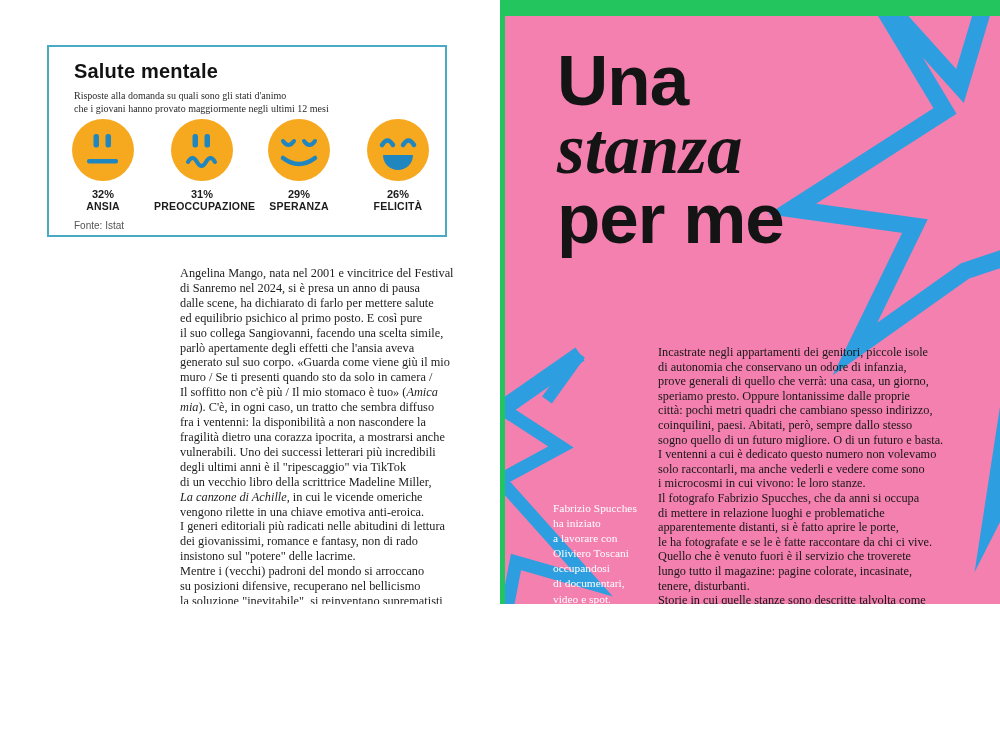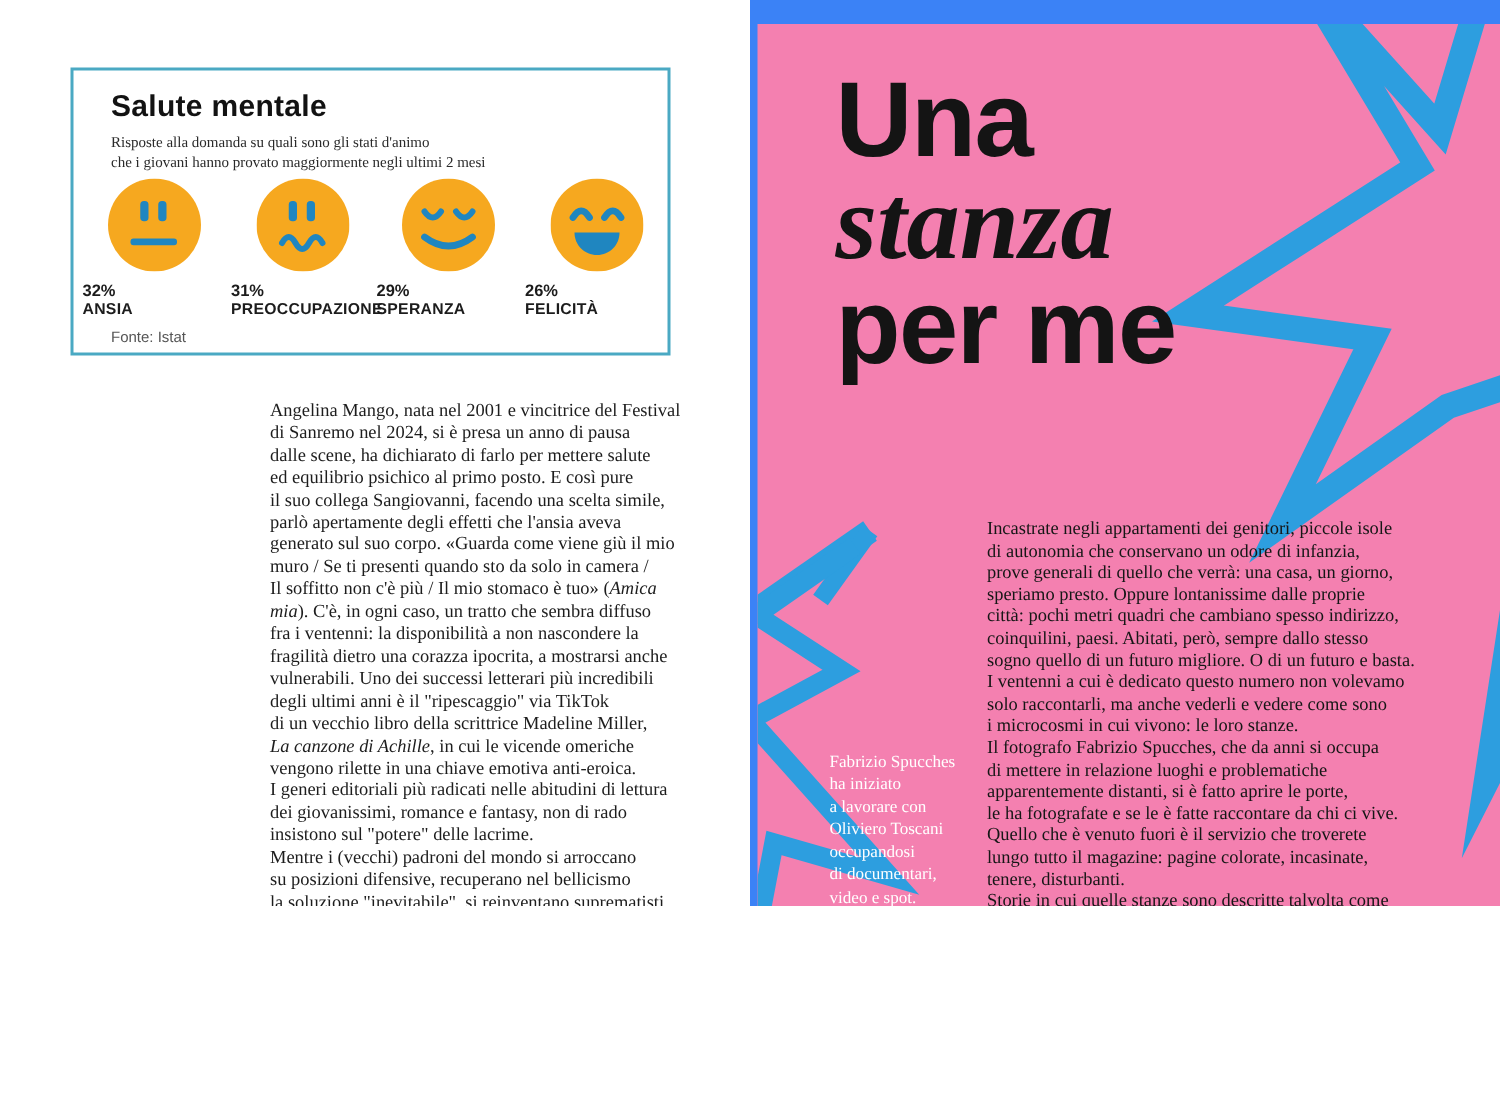--- a/index.html
+++ b/index.html
@@ -1,26 +1,26 @@
 <!DOCTYPE html>
 <html><head>
 <meta charset="utf-8">
 <style>
   html,body{margin:0;padding:0;background:#ffffff;}
-  .spread{position:relative;width:1000px;height:604px;background:#3b82f6;overflow:hidden;
+  .spread{position:relative;width:1000px;height:604px;background:#22c55e;overflow:hidden;
           font-family:"Liberation Serif", serif;}
   
   .left-page{position:absolute;left:0;top:0;width:500px;height:743px;background:#ffffff;}
   .info-box{position:absolute;left:47px;top:45px;width:400px;height:192px;
             border:2px solid #4AA9C3;background:#ffffff;box-sizing:border-box;}
   .info-title{position:absolute;left:25px;top:13px;font-family:"Liberation Sans",sans-serif;
               font-weight:800;font-size:20px;color:#121212;letter-spacing:.2px;}
   .info-sub{position:absolute;left:25px;top:42px;font-size:10px;line-height:13px;color:#2a2a2a;
             white-space:pre-line;}
-  .info-item{position:absolute;top:72px;width:96px;text-align:left;}
+  .info-item{position:absolute;top:72px;width:96px;text-align:center;}
   .info-item svg{display:block;margin:0 auto;}
   .pct{margin-top:7px;font-family:"Liberation Sans",sans-serif;font-weight:700;
        font-size:11px;color:#1c1c1c;}
   .cat{font-family:"Liberation Sans",sans-serif;font-weight:700;font-size:10.5px;
        color:#1c1c1c;white-space:nowrap;letter-spacing:.2px;}
   .info-source{position:absolute;left:25px;top:173px;font-family:Liberation Sans, sans-serif;
                font-size:10px;color:#555;}
   .article{position:absolute;left:180px;top:266px;width:330px;font-size:12.3px;
            line-height:14.9px;color:#1d1d1d;white-space:pre-line;}
   .pagenum{position:absolute;top:709px;width:40px;text-align:center;font-size:11px;color:#222;}
@@ -45,21 +45,21 @@
 </head>
 <body>
 
 <div class="spread">
 
   <div class="left-page">
 
     <div class="info-box">
       <div class="info-title">Salute mentale</div>
       <div class="info-sub">Risposte alla domanda su quali sono gli stati d'animo
-che i giovani hanno provato maggiormente negli ultimi 2 mesi</div>
+che i giovani hanno provato maggiormente negli ultimi 12 mesi</div>
 
       <div class="info-item" style="left:6px">
         <svg width="62" height="62" viewBox="0 0 62 62">
           <circle cx="31" cy="31" r="31" fill="#F6A81F"></circle>
           <rect x="21.5" y="15" width="5.5" height="13.5" rx="2.5" fill="#1F86C0"></rect>
           <rect x="33.5" y="15" width="5.5" height="13.5" rx="2.5" fill="#1F86C0"></rect>
           <rect x="15" y="40" width="31" height="4.5" rx="2" fill="#1F86C0"></rect>
         </svg>
         <div class="pct">32%</div>
         <div class="cat">ANSIA</div>

